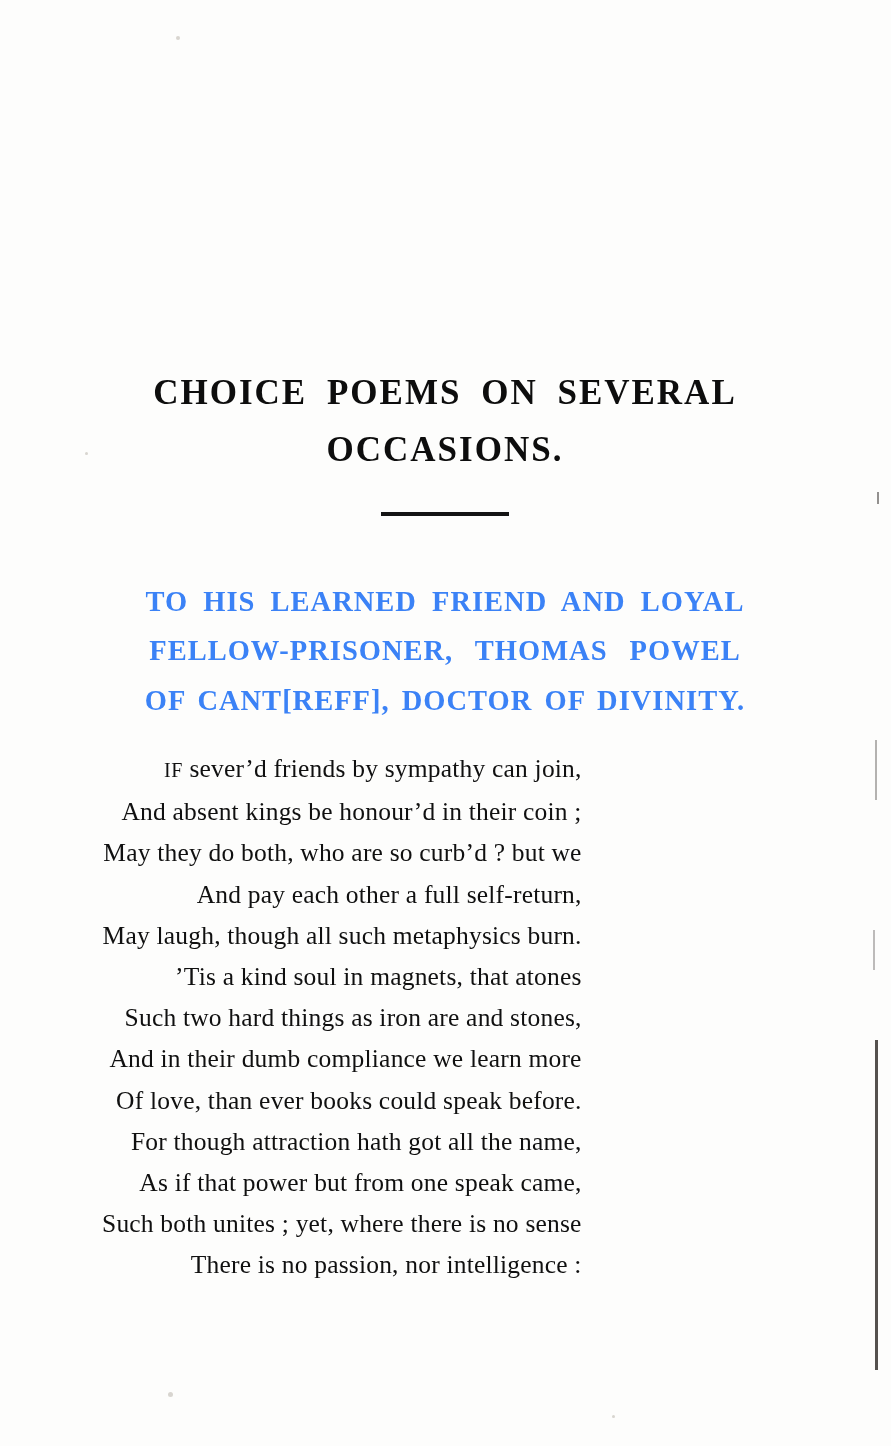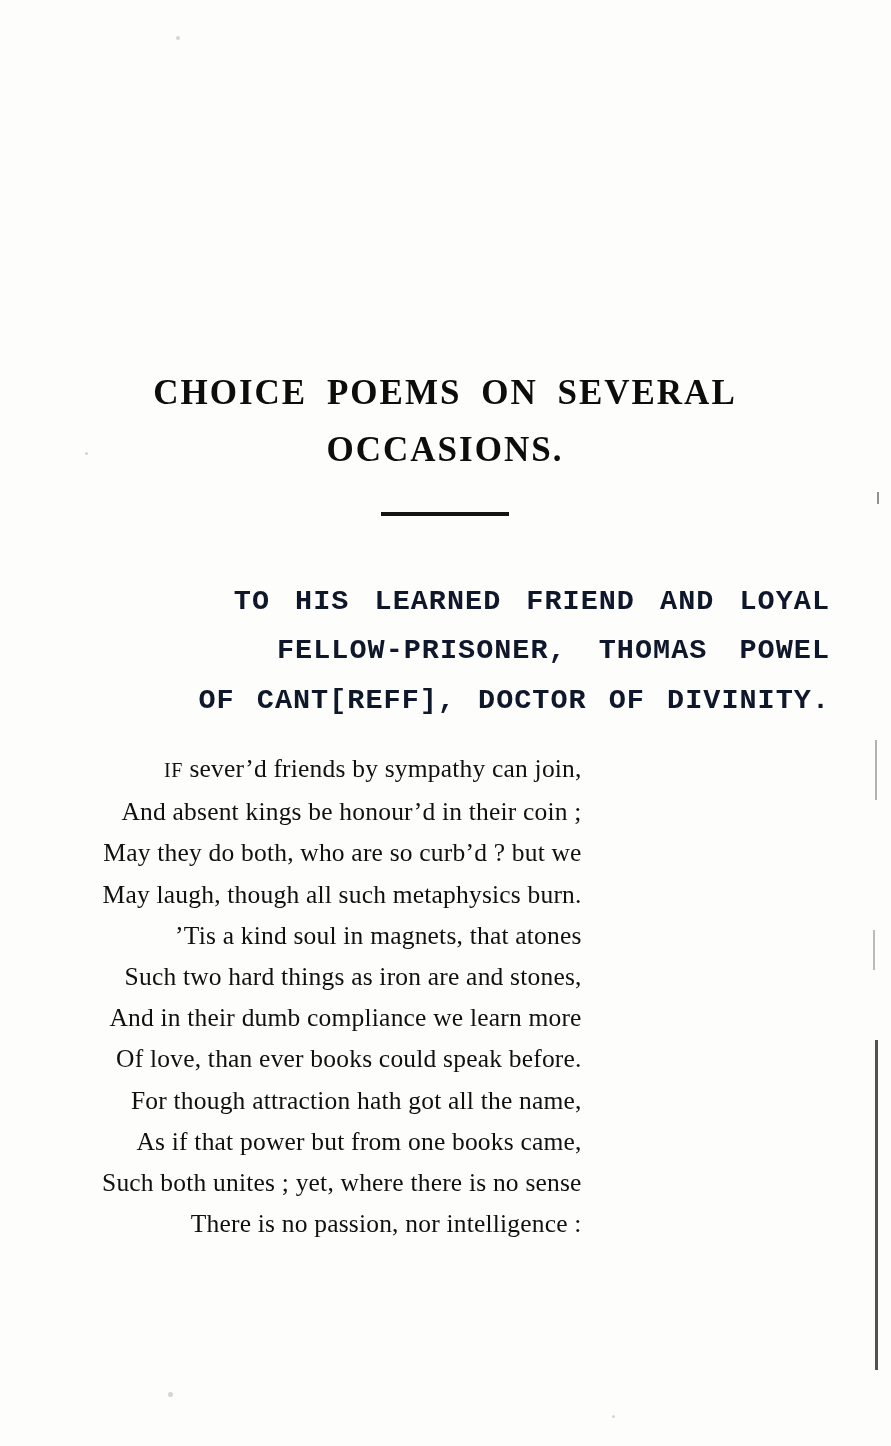--- a/index.html
+++ b/index.html
@@ -65,26 +65,25 @@
     width: 128px;
     height: 4px;
     background: #141414;
   }
 
   .dedication {
     position: absolute;
     top: 553px;
     left: 0;
     width: 770px;
-    text-align: right;
+    text-align: center;
     font-size: 28.5px;
     letter-spacing: 1.0px;
     line-height: 1.74;
-    color: #0f172a;
-    font-family: Liberation Mono, monospace;
+    color: #3b82f6;
   }
   .dedication .d1 { display: block; word-spacing: 7px; }
   .dedication .d2 { display: block; word-spacing: 14px; }
   .dedication .d3 { display: block; word-spacing: 4px; }
 
   .poem {
     position: absolute;
     top: 748px;
     left: 42px;
     font-size: 25.5px;
@@ -142,27 +141,28 @@
     <h2 class="dedication">
       <span class="d1">TO  HIS  LEARNED  FRIEND  AND  LOYAL</span>
       <span class="d2">FELLOW-PRISONER,  THOMAS  POWEL</span>
       <span class="d3">OF CANT[REFF], DOCTOR OF DIVINITY.</span>
     </h2>
 
     <div class="poem">
       <span class="v"><span class="smallcaps">IF</span> <span>sever’d friends by sympathy can join,</span></span>
       <span class="v">And absent kings be honour’d in their coin ;</span>
       <span class="v">May they do both, who are so curb’d ? but we</span>
+      <span class="v">And pay each other a full self-return,</span>
       <span class="v">May laugh, though all such metaphysics burn.</span>
       <span class="v indent">’Tis a kind soul in magnets, that atones</span>
       <span class="v">Such two hard things as iron are and stones,</span>
       <span class="v">And in their dumb compliance we learn more</span>
       <span class="v">Of love, than ever books could speak before.</span>
       <span class="v">For though attraction hath got all the name,</span>
-      <span class="v">As if that power but from one books came,</span>
+      <span class="v">As if that power but from one speak came,</span>
       <span class="v">Such both unites ; yet, where there is no sense</span>
       <span class="v">There is no passion, nor intelligence :</span>
     </div>
 
   </div>
 
   <div class="edge-marks">
     <div class="edge-line" style="right:12px;top:492px;width:2px;height:12px;opacity:.5;"></div>
     <div class="edge-line" style="right:14px;top:740px;width:2px;height:60px;opacity:.35;"></div>
     <div class="edge-line" style="right:16px;top:930px;width:2px;height:40px;opacity:.3;"></div>

